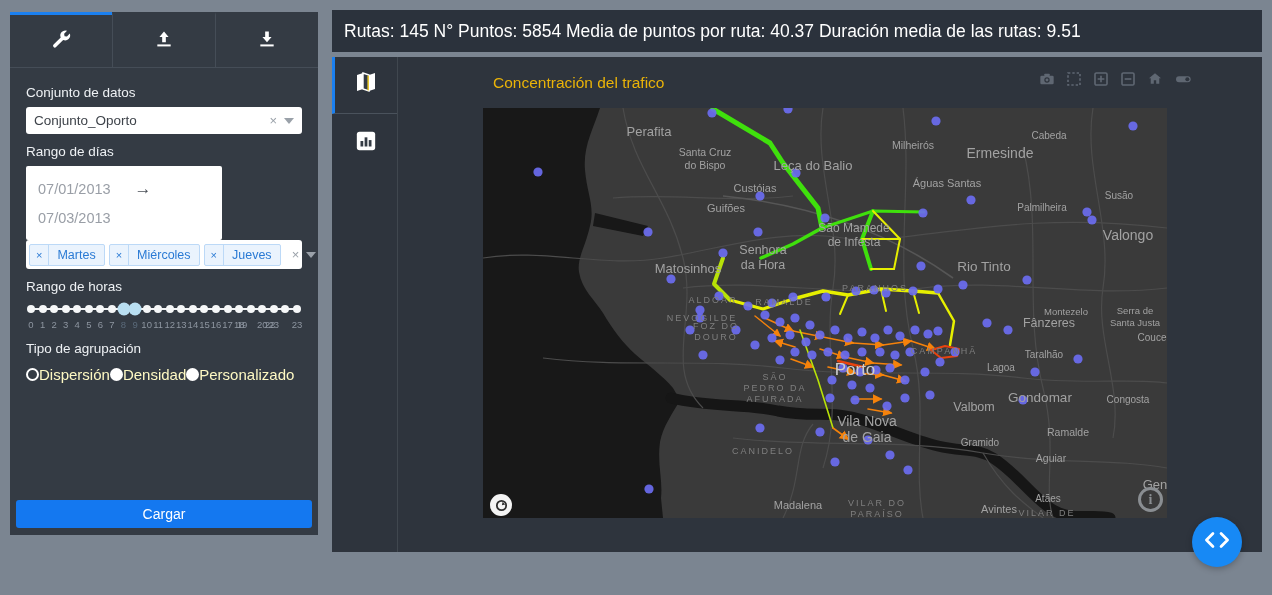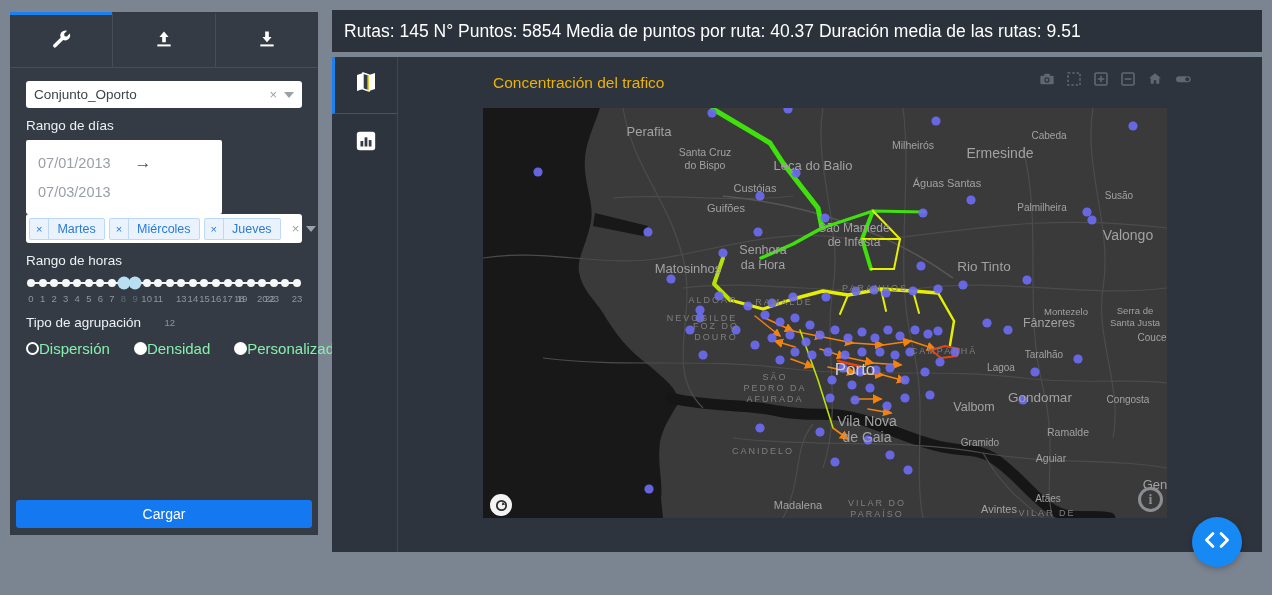--- a/index.html
+++ b/index.html
@@ -30,21 +30,21 @@
   .tag .x { display:flex; align-items:center; padding:0 6px; border-right:1px solid #bcd9f7; font-size:11px; cursor:pointer; }
   .tag .t { display:flex; align-items:center; padding:0 8px; }
   .tags-ctls { margin-left:auto; display:flex; align-items:center; }
   .slider { position:relative; height:16px; margin-top:6px; }
   .slider .track { position:absolute; left:4px; right:4px; top:7px; height:2px; background:#f2f4f6; }
   .sdot { position:absolute; top:8px; width:8px; height:8px; border-radius:50%; background:#f5f7f8; transform:translate(-50%,-50%); cursor:pointer; }
   .sdot.sel { width:13px; height:13px; background:#b9dff2; z-index:2; }
   .ticksrow { position:relative; height:12px; margin-top:2px; }
   .tick { position:absolute; transform:translateX(-50%); font-size:9.5px; color:#8d95a0; }
   .tick.sel { color:#5a6a7a; }
-  .radios { display:flex; align-items:center; margin-top:10px; color:#86efac; font-size:15px;gap:24px; }
+  .radios { display:flex; align-items:center; margin-top:10px; color:#fef9c3; font-size:15px; }
   .radio { display:flex; align-items:center; cursor:pointer; }
   .rc { width:13px; height:13px; border-radius:50%; flex:0 0 auto; }
   .rc.ring { border:2.5px solid #fff; background:transparent; }
   .rc.fill { background:#fff; }
   .loadbtn { position:absolute; left:6px; right:6px; bottom:7px; height:28px; background:#1478f0; color:#fff; border:none;
     border-radius:3px; font-size:14px; font-family:inherit; cursor:pointer; display:flex; align-items:center; justify-content:center; }
   
   .statsbar { position:absolute; left:332px; top:10px; width:930px; height:42px; background:#2b323c; color:#fff;
     font-size:17.5px; display:flex; align-items:center; padding-left:12px; }
   .panel { position:absolute; left:332px; top:57px; width:930px; height:495px; background:#2e343d; }
@@ -88,20 +88,21 @@
       <span>
         <svg width="20" height="20" viewBox="0 0 24 24" fill="#fff">
             <path d="M12 16L6.5 9.5h3.3V3h4.4v6.5h3.3z"></path>
             <rect x="4" y="18.5" width="16" height="2.4"></rect>
           </svg>
       </span>
     </div>
   </div>
 
   <div class="form">
+    <div class="lbl">Conjunto de datos</div>
     <div class="selectbox">
       <span class="val">Conjunto_Oporto</span>
       <span class="ctl-x">×</span>
       <span class="ctl-arrow"></span>
     </div>
 
     <div class="lbl">Rango de días</div>
     <div class="datebox">
       <div class="daterow">
         <span>07/01/2013</span>
@@ -167,21 +168,21 @@
         <span class="tick" style="left: 28.1304px;">2</span>
         <span class="tick" style="left: 39.6957px;">3</span>
         <span class="tick" style="left: 51.2609px;">4</span>
         <span class="tick" style="left: 62.8261px;">5</span>
         <span class="tick" style="left: 74.3913px;">6</span>
         <span class="tick" style="left: 85.9565px;">7</span>
         <span class="tick sel" style="left: 97.5217px;">8</span>
         <span class="tick sel" style="left: 109.087px;">9</span>
         <span class="tick" style="left: 120.652px;">10</span>
         <span class="tick" style="left: 132.217px;">11</span>
-        <span class="tick" style="left: 143.783px; margin-top: 24px;">12</span>
+        <span class="tick" style="left: 143.783px;">12</span>
         <span class="tick" style="left: 155.348px;">13</span>
         <span class="tick" style="left: 166.913px;">14</span>
         <span class="tick" style="left: 178.478px;">15</span>
         <span class="tick" style="left: 190.043px;">16</span>
         <span class="tick" style="left: 201.609px;">17</span>
         <span class="tick" style="left: 213.174px;">18</span>
         <span class="tick" style="left: 216px;">19</span>
         <span class="tick" style="left: 236.304px;">20</span>
         <span class="tick" style="left: 247.87px;">23</span>
         <span class="tick" style="left: 244px;">22</span>

